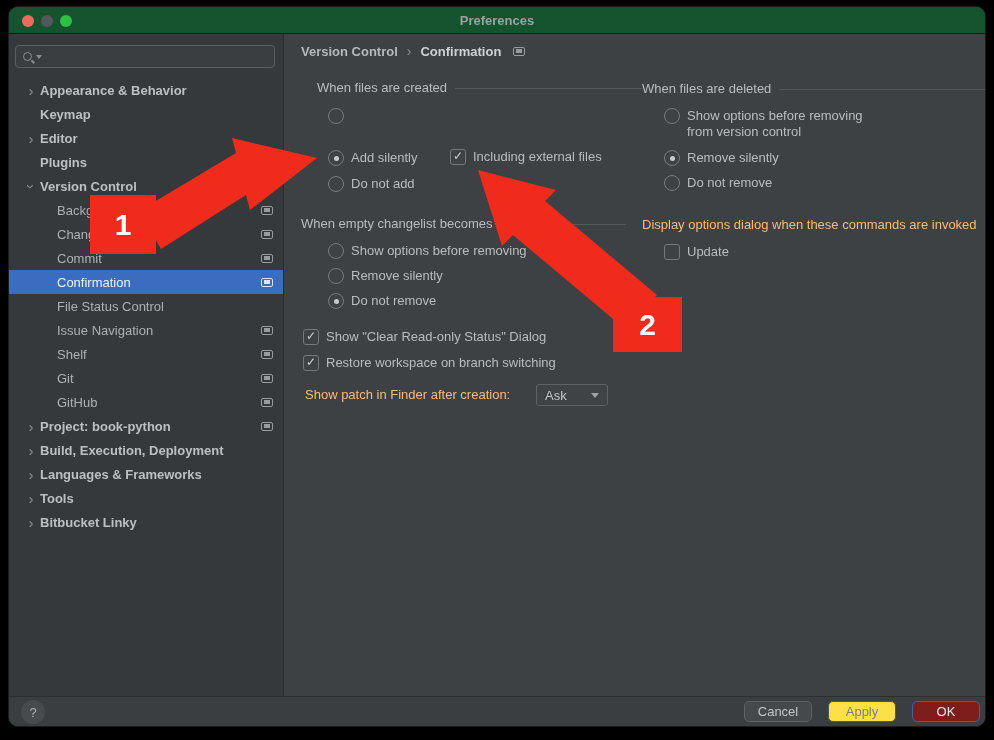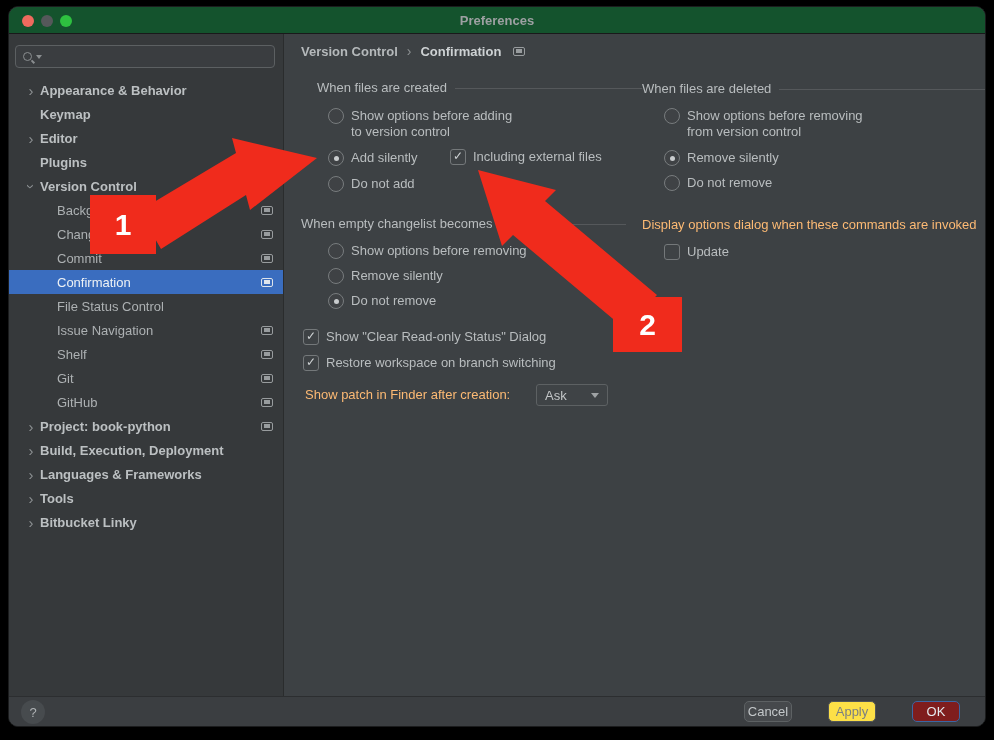--- a/index.html
+++ b/index.html
@@ -78,21 +78,21 @@
               background:#3f4346; display:flex; align-items:center; padding:0 8px; color:#c3c6c8; }
   .dd-caret { width:0; height:0; border-left:4.5px solid transparent; border-right:4.5px solid transparent;
               border-top:5px solid #9fa3a5; margin-left:auto; }
 
   
   .bottombar { position:absolute; left:0; bottom:0; width:100%; height:30px; background:#3b3e41;
                border-top:1px solid #2c2e30; }
   .help { position:absolute; left:12px; top:3px; width:24px; height:24px; border-radius:50%;
           background:#474b4e; color:#aeb2b4; display:flex; align-items:center; justify-content:center;
           font-size:13px; }
-  .btn { position:absolute; top:4px; height:21px; width:48px; border-radius:5px; display:flex;
+  .btn { position:absolute; top:4px; height:21px; width:68px; border-radius:5px; display:flex;
          align-items:center; justify-content:center; font-size:13px;text-align:center; }
   .btn.cancel { left:735px; background:#46494c; border:1px solid #5d6163; color:#c3c7c9; }
   .btn.apply  { left:819px; background:#fde047; border:1px solid #515558; color:#7b7f82; }
   .btn.ok     { left:903px; background:#7f1d1d; border:1px solid #3c66a3; color:#e3e8ec; }
 
   
   .anno-svg { position:absolute; left:0; top:0; width:994px; height:740px; z-index:40; pointer-events:none; }
   .anno-svg polygon { fill:#f02b1c; }
   .anno { position:absolute; background:#f02b1c; color:#fff; font-weight:bold; font-size:30px;
           display:flex; align-items:center; justify-content:center; z-index:41; }
@@ -208,24 +208,20 @@
         <span class="bc-current">Confirmation</span>
         <span class="bc-icon"></span>
       </div>
 
       <div class="ghead" style="left:32px; top:46px; width:325px;">
         <span class="gtitle">When files are created</span>
         <span class="gline"></span>
       </div>
       <div class="orow" style="left:43px; top:74px;">
         <span class="radio"></span>
-        <span class="olabel">
-          <span>Show options before adding</span><br>
-          <span>to version control</span>
-        </span>
       </div>
       <div class="orow" style="left:43px; top:116px;">
         <span class="radio sel"></span>
         <span class="olabel">Add silently</span>
       </div>
       <div class="orow" style="left:165px; top:115px;">
         <span class="cbx"><span>✓</span></span>
         <span class="olabel">Including external files</span>
       </div>
       <div class="orow" style="left:43px; top:142px;">

